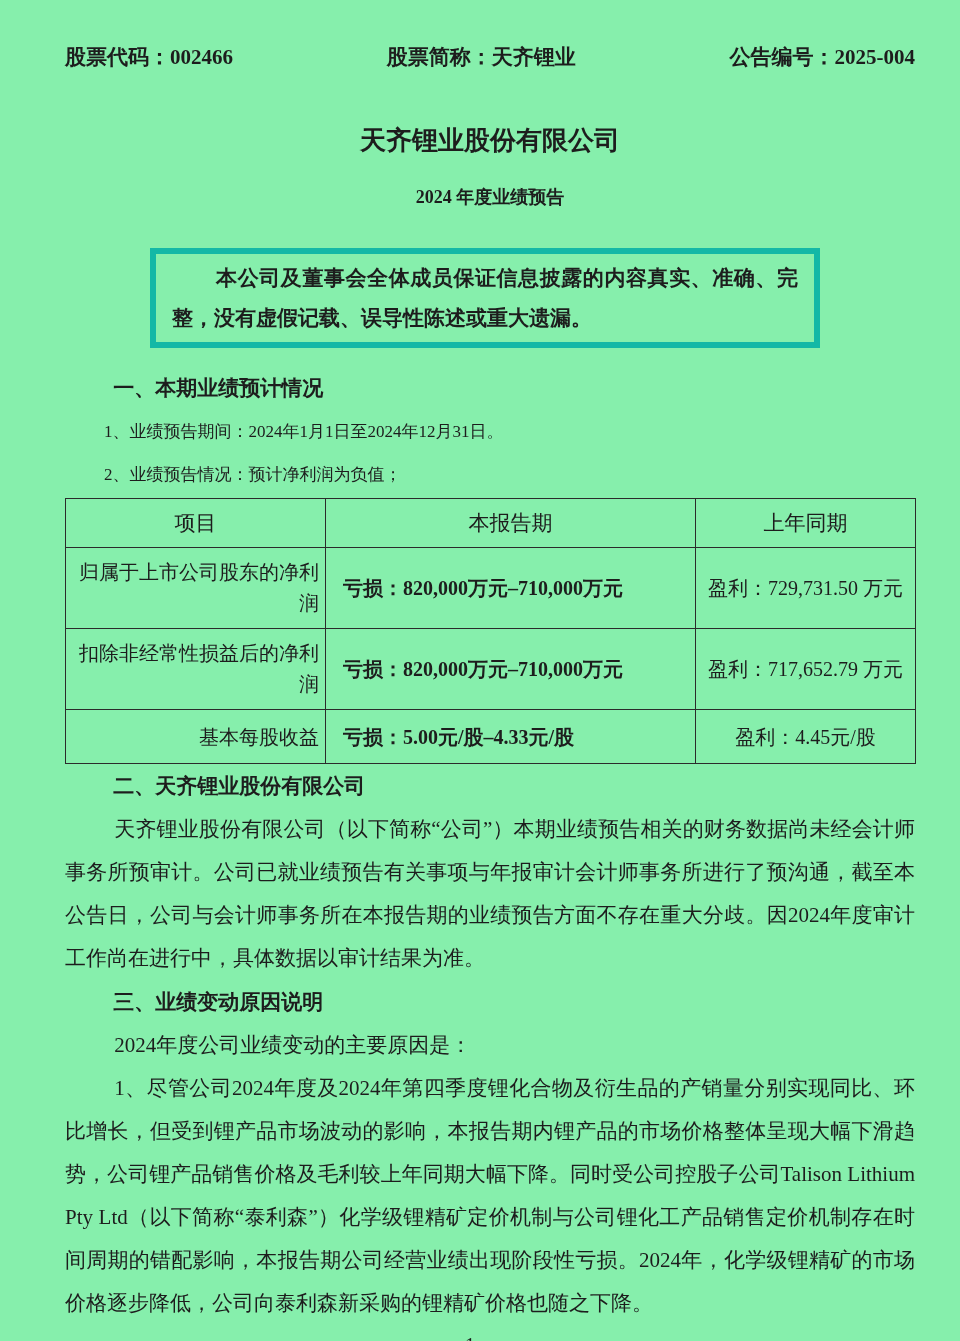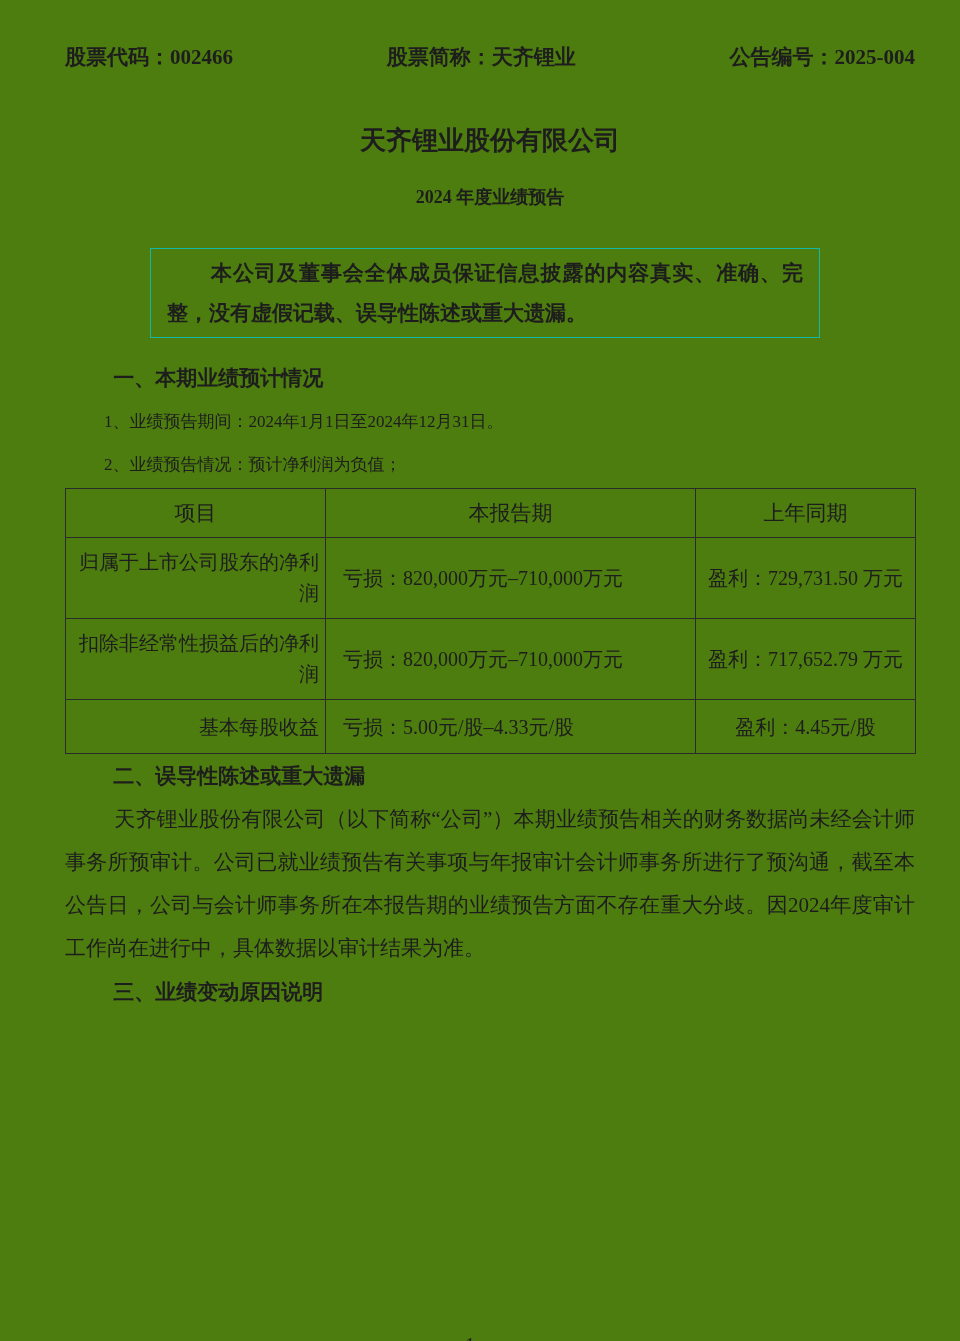--- a/index.html
+++ b/index.html
@@ -5,21 +5,21 @@
   html, body {
     margin: 0;
     padding: 0;
     background: #e9e9e7;
   }
   .page {
     position: relative;
     width: 960px;
     height: 1341px;
     margin: 0 auto;
-    background: #4d7c0f;
+    background: #86efac;
     color: #1d1d1d;
     font-family: "Liberation Serif", "DejaVu Serif", serif;
     overflow: hidden;
     box-sizing: border-box;
     padding: 44px 45px 0 65px;
   }
   .doc-header {
     display: flex;
     justify-content: space-between;
     font-size: 21px;
@@ -35,21 +35,21 @@
   }
   .subtitle {
     margin: 20px 0 0 0;
     text-align: center;
     font-size: 18px;
     font-weight: bold;
     line-height: 36px;
   }
   .disclaimer-box {
     margin: 33px 95px 0 85px;
-    border: 1px solid #14b8a6;
+    border: 6px solid #14b8a6;
     padding: 4px 16px;
   }
   .disclaimer-box p {
     margin: 0;
     font-size: 21px;
     font-weight: bold;
     line-height: 40px;
     text-indent: 2.1em;
     text-align: justify;
   }
@@ -97,20 +97,21 @@
   }
   table.forecast td.item-cell {
     text-align: right;
     padding: 9px 6px 9px 12px;
     line-height: 31px;
   }
   table.forecast td.current-cell {
     text-align: left;
     padding: 9px 4px 9px 17px;
     line-height: 31px;
+    font-weight: bold;
   }
   table.forecast td.prior-cell {
     text-align: center;
     padding: 9px 2px;
     line-height: 31px;
   }
   table.forecast tr.row-eps td { padding-top: 12px; padding-bottom: 10px; }
   .page-number {
     position: absolute;
     top: 1332px;
@@ -168,20 +169,22 @@
         <td class="prior-cell">盈利：717,652.79 万元</td>
       </tr>
       <tr class="row-eps">
         <td class="item-cell">基本每股收益</td>
         <td class="current-cell">亏损：5.00元/股–4.33元/股</td>
         <td class="prior-cell">盈利：4.45元/股</td>
       </tr>
     </tbody>
   </table>
 
-  <h3 class="section-heading">二、误导性陈述或重大遗漏</h3>
+  <h3 class="section-heading">二、天齐锂业股份有限公司</h3>
   <p class="body-para">天齐锂业股份有限公司（以下简称“公司”）本期业绩预告相关的财务数据尚未经会计师事务所预审计。公司已就业绩预告有关事项与年报审计会计师事务所进行了预沟通，截至本公告日，公司与会计师事务所在本报告期的业绩预告方面不存在重大分歧。因2024年度审计工作尚在进行中，具体数据以审计结果为准。</p>
 
   <h3 class="section-heading">三、业绩变动原因说明</h3>
+  <p class="body-para">2024年度公司业绩变动的主要原因是：</p>
+  <p class="body-para">1、尽管公司2024年度及2024年第四季度锂化合物及衍生品的产销量分别实现同比、环比增长，但受到锂产品市场波动的影响，本报告期内锂产品的市场价格整体呈现大幅下滑趋势，公司锂产品销售价格及毛利较上年同期大幅下降。同时受公司控股子公司Talison Lithium Pty Ltd（以下简称“泰利森”）化学级锂精矿定价机制与公司锂化工产品销售定价机制存在时间周期的错配影响，本报告期公司经营业绩出现阶段性亏损。2024年，化学级锂精矿的市场价格逐步降低，公司向泰利森新采购的锂精矿价格也随之下降。</p>
 
   <div class="page-number">1</div>
 
 </div>
 
 </body></html>

